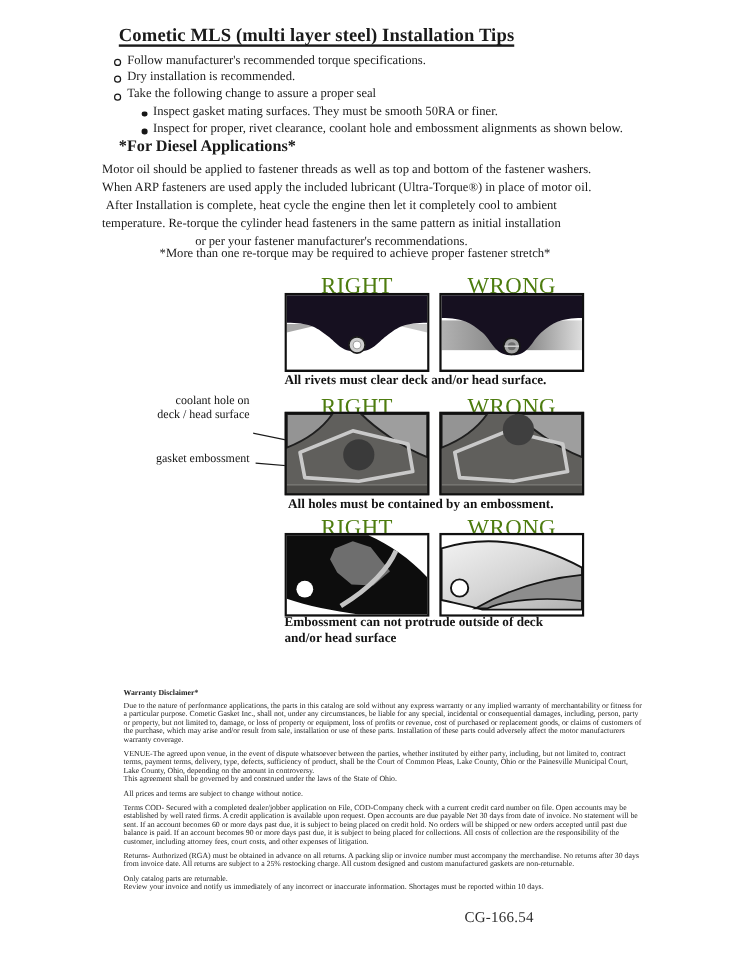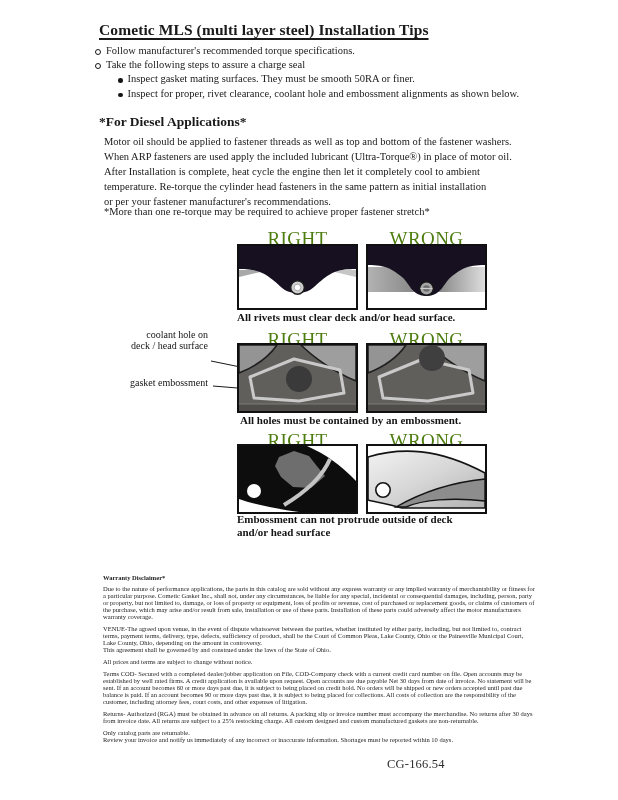--- a/index.html
+++ b/index.html
@@ -12,21 +12,21 @@
     font-size:15.5px; font-weight:bold; letter-spacing:0.1px;
     text-decoration:underline; text-decoration-thickness:1.5px; text-underline-offset:3px;
     white-space:nowrap;
   }
   .bullets { position:absolute; left:95px; top:43px; font-size:10.5px; }
   .b-row { display:flex; align-items:center; height:14.4px; white-space:nowrap; }
   .circ { flex:none; width:4px; height:4px; border:1px solid #161616; border-radius:50%; margin:3.5px 5px 0 0; }
   .dot  { flex:none; width:4.5px; height:4.5px; background:#161616; border-radius:50%; margin:3.5px 5px 0 0; }
   .sub  { margin-left:23px; }
   .heading { position:absolute; left:99px; top:114px; font-size:13.5px; font-weight:bold; white-space:nowrap;text-align:right; }
-  .para { position:absolute; left:104px; font-size:10.5px; line-height:15px; }
+  .para { position:absolute; left:85px; font-size:10.5px; line-height:15px;text-align:center; }
   .pline { white-space:nowrap; }
   .dg-header { position:absolute; width:121px; text-align:center; font-size:19px; letter-spacing:0.4px; color:#4d7c0f; }
   .dg-caption { position:absolute; font-size:11px; font-weight:bold; white-space:nowrap; color:#141414; }
   .dg-box { position:absolute; display:block; }
   .ann { position:absolute; width:110px; text-align:right; font-size:10px; line-height:10.8px; color:#141414; }
   .leaders { position:absolute; left:205px; top:352px; }
   .warranty { position:absolute; left:103px; top:574px; width:434px; font-size:6.5px; line-height:7.15px; color:#242424; }
   .wh { font-weight:bold; margin-bottom:3.5px; }
   .wp-gap { margin-bottom:4.5px; }
   .footer { position:absolute; left:387px; top:757px; font-size:12.5px; color:#2c2c2c; letter-spacing:0.2px; }
@@ -38,21 +38,25 @@
 
   <div class="title">Cometic MLS (multi layer steel) Installation Tips</div>
 
   <div class="bullets">
     <div class="b-row">
       <span class="circ"></span>
       <span>Follow manufacturer's recommended torque specifications.</span>
     </div>
     <div class="b-row">
       <span class="circ"></span>
-      <span>Take the following steps to assure a charge seal</span>
+      <span>Dry installation is recommended.</span>
+    </div>
+    <div class="b-row">
+      <span class="circ"></span>
+      <span>Take the following change to assure a proper seal</span>
     </div>
     <div class="b-row sub">
       <span class="dot"></span>
       <span>Inspect gasket mating surfaces.  They must be smooth 50RA or finer.</span>
     </div>
     <div class="b-row sub">
       <span class="dot"></span>
       <span>Inspect for proper, rivet clearance, coolant hole and embossment alignments as shown below.</span>
     </div>
   </div>
@@ -63,21 +67,21 @@
     <div class="pline">Motor oil should be applied to fastener threads as well as top and bottom of the fastener washers.</div>
     <div class="pline">When ARP fasteners are used apply the included lubricant (Ultra-Torque®) in place of motor oil.</div>
   </div>
 
   <div class="para" style="top:164px;">
     <div class="pline">After Installation is complete, heat cycle the engine then let it completely cool to ambient</div>
     <div class="pline">temperature. Re-torque the cylinder head fasteners in the same pattern as initial installation</div>
     <div class="pline">or per your fastener manufacturer's recommendations.</div>
   </div>
 
-  <div class="para" style="top:204px;">
+  <div class="para" style="top:204px;margin-left:48px;">
     <div class="pline">*More than one re-torque may be required to achieve proper fastener stretch*</div>
   </div>
 
   <div class="dg-header" style="left:237px; top:228px;">RIGHT</div>
   <div class="dg-header" style="left:366px; top:228px;">WRONG</div>
 
   <svg class="dg-box" style="left:237px; top:244px;" width="121" height="66" viewBox="0 0 121 66">
     <rect x="0" y="0" width="121" height="66" fill="#ffffff"></rect>
     <path d="M2,26 L32,26 L2,33 Z" fill="#a9a9a9"></path>
     <path d="M119,26 L89,26 L119,33 Z" fill="#c6c6c6"></path>

